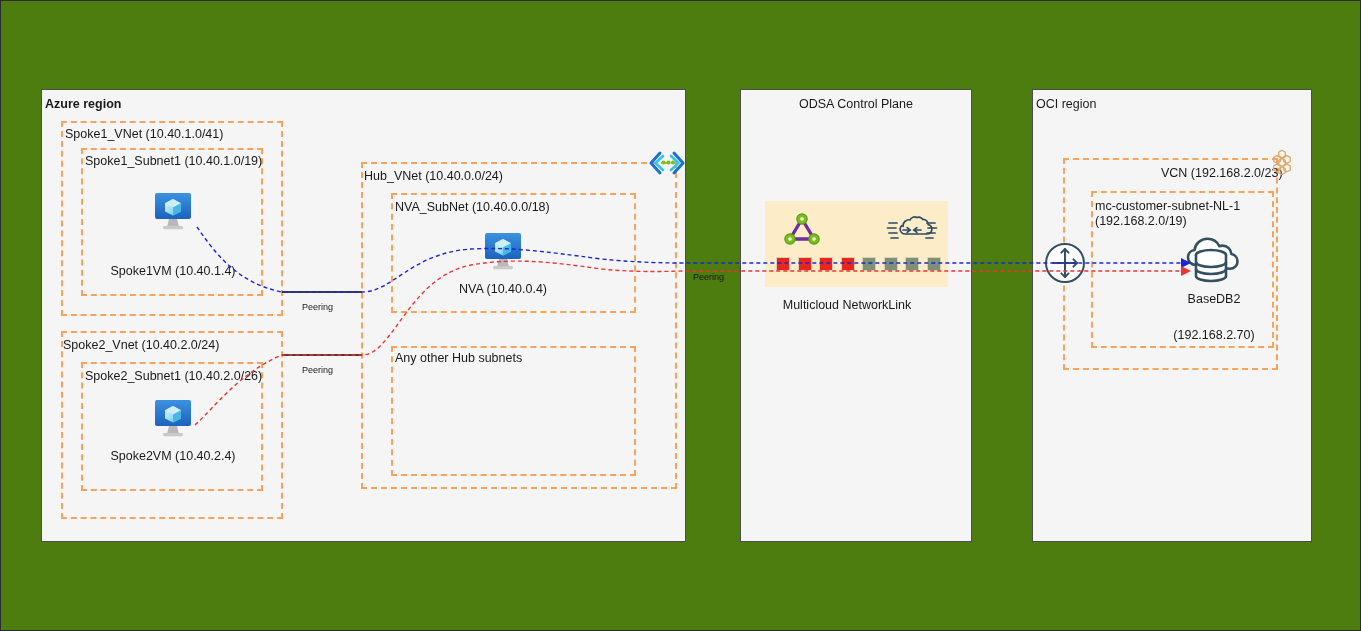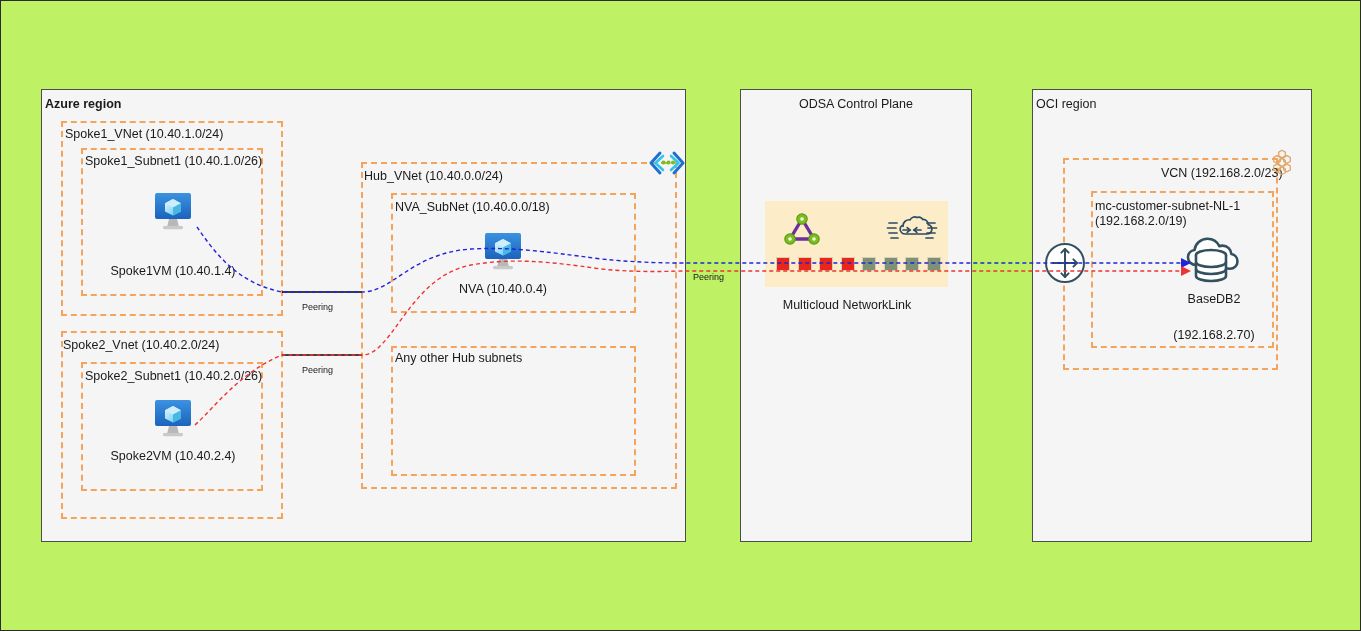--- a/index.html
+++ b/index.html
@@ -1,17 +1,17 @@
 <!DOCTYPE html>
 <html><head>
 <meta charset="utf-8">
 <style>
   html,body{margin:0;padding:0;background:#ffffff;}
   body{font-family:"Liberation Sans",sans-serif;}
-  #canvas{position:relative;width:1361px;height:631px;background:#bef264;
+  #canvas{position:relative;width:1361px;height:631px;background:#4d7c0f;
           border:1px solid #2b2b2b;box-sizing:border-box;overflow:hidden;}
   .region{position:absolute;background:#f5f5f5;border:1px solid #4d4d4d;box-sizing:border-box;}
   .region-title{position:absolute;font-size:12.5px;color:#1a1a1a;white-space:nowrap;}
   .dashbox{position:absolute;border:2px dashed #f5a45c;box-sizing:border-box;background:transparent;}
   .dashlabel{position:absolute;font-size:12.5px;color:#1a1a1a;white-space:nowrap;line-height:15px;}
   .vmlabel{position:absolute;font-size:12.5px;color:#1a1a1a;white-space:nowrap;text-align:center;}
   .peerlabel{position:absolute;font-size:9px;color:#1a1a1a;white-space:nowrap;margin-top:9px;}
   .centered{text-align:center;}
   .mcl-panel{position:absolute;background:#fdecc8;}
   .mcl-caption{position:absolute;font-size:12.5px;color:#1a1a1a;white-space:nowrap;text-align:center;}
@@ -23,24 +23,24 @@
 </style>
 </head>
 <body>
 
 <div id="canvas">
 
   <div class="region" style="left:40px;top:88px;width:645px;height:453px;"></div>
   <div class="region-title" style="left:44px;top:96px;font-weight:bold;">Azure region</div>
 
   <div class="dashbox" style="left:60px;top:120px;width:222px;height:195px;"></div>
-  <div class="dashlabel" style="left:64px;top:126px;">Spoke1_VNet (10.40.1.0/24)</div>
+  <div class="dashlabel" style="left:64px;top:126px;">Spoke1_VNet (10.40.1.0/41)</div>
 
   <div class="dashbox" style="left:80px;top:147px;width:182px;height:148px;"></div>
-  <div class="dashlabel" style="left:84px;top:153px;">Spoke1_Subnet1 (10.40.1.0/26)</div>
+  <div class="dashlabel" style="left:84px;top:153px;">Spoke1_Subnet1 (10.40.1.0/19)</div>
 
   <div class="ico" style="left:150px;top:188px;width:44px;height:44px;">
     <svg width="44" height="44" viewBox="0 0 44 44">
       <defs>
         <linearGradient id="vmscr1" x1="0" y1="0" x2="0" y2="1">
           <stop offset="0" stop-color="#3c92e0"></stop>
             <stop offset="1" stop-color="#1b63bd"></stop>
         </linearGradient>
         <linearGradient id="vmcube1" x1="0" y1="0" x2="1" y2="1">
           <stop offset="0" stop-color="#e8f7ff"></stop>

